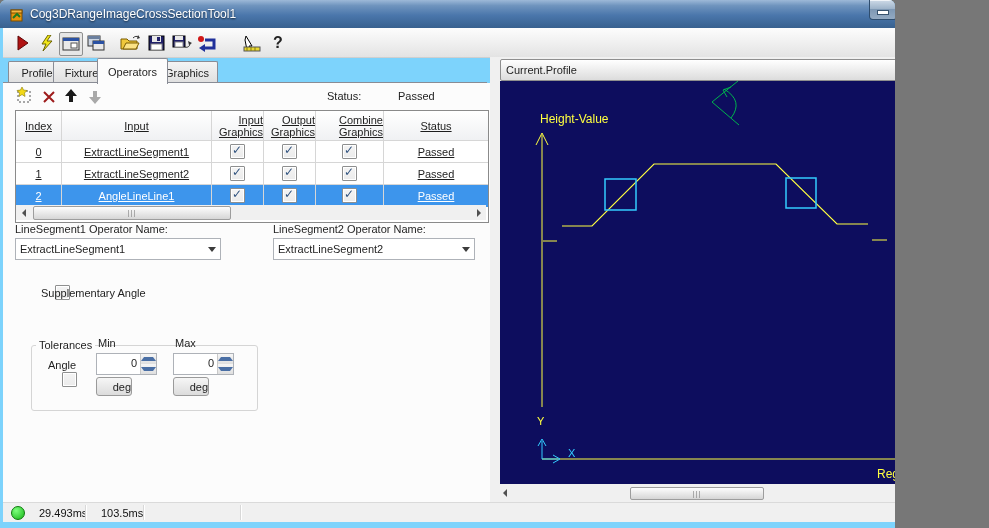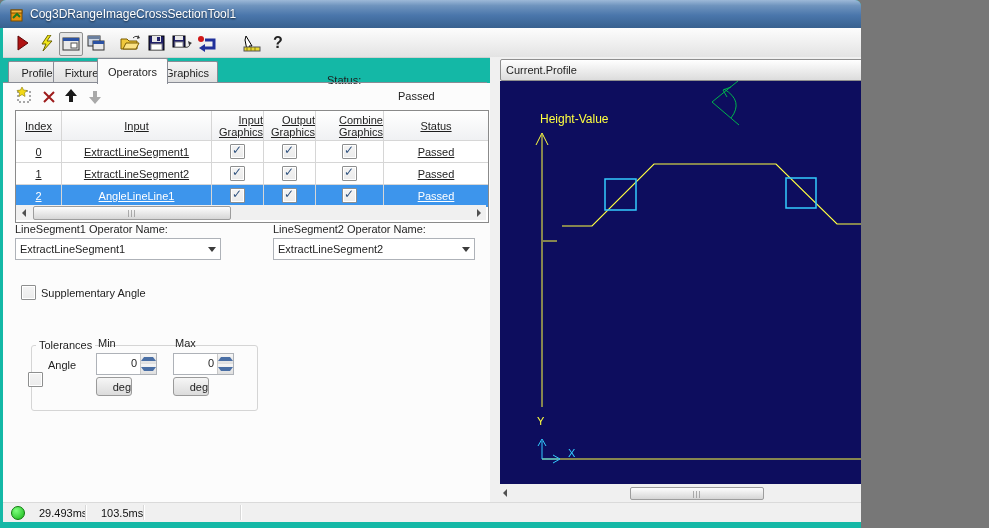--- a/index.html
+++ b/index.html
@@ -1,17 +1,17 @@
 <!DOCTYPE html>
 <html><head>
 <meta charset="utf-8">
 <style>
   html,body{margin:0;padding:0;background:#777;font-family:"Liberation Sans","DejaVu Sans",sans-serif;}
-  #window{position:relative;width:861px;height:528px;background:#14b8a6;overflow:hidden;
-          border-radius:6px 6px 0 0;font-size:11px;color:#1e1e1e;}
+  #window{position:relative;width:861px;height:528px;background:#7dd3fc;overflow:hidden;
+          border-radius:6px 6px 0 0;font-size:11px;color:#1e1e1e;padding-left:34px;}
   .abs{position:absolute;}
   
   #titlebar{left:0;top:0;width:989px;height:28px;
     background:linear-gradient(180deg,#9db9d8 0%,#6f94be 20%,#4a76ab 55%,#38618f 100%);}
   #title-text{left:30px;top:7px;color:#fff;font-size:12px;text-shadow:0 1px 2px #123;}
   .winbtn{top:0;height:19px;border:1px solid #2e4d6e;border-top:none;border-radius:0 0 4px 4px;
     background:linear-gradient(180deg,#cfdbe8 0%,#9fb4ca 45%,#7e98b4 50%,#93aac2 100%);
     box-shadow:inset 0 1px 0 rgba(255,255,255,.7);}
   #btn-close{background:linear-gradient(180deg,#f0b8ab 0%,#dd7d6d 45%,#c94f3c 50%,#d8705c 100%);}
   .glyph-center{display:flex;align-items:center;justify-content:center;width:100%;height:100%;}
@@ -211,21 +211,21 @@
   <div class="abs mini" style="left:63px;top:87px">
     <svg width="15" height="16">
       <path d="M7,1 L13,8 L9,8 L9,14 L5,14 L5,8 L1,8 Z" fill="#1a1a1a"></path>
     </svg>
   </div>
   <div class="abs mini" style="left:87px;top:88px">
     <svg width="15" height="16">
       <path d="M7,15 L13,8 L9,8 L9,2 L5,2 L5,8 L1,8 Z" fill="#a9a9a9"></path>
     </svg>
   </div>
-  <div class="abs" style="left:327px;top:74px">Status:</div>
+  <div class="abs" style="left:327px;top:90px">Status:</div>
   <div class="abs" style="left:398px;top:90px">Passed</div>
 
   <div id="optable" class="abs">
     <div class="trow thead">
       <div class="tcell c-index">Index</div>
       <div class="tcell c-name">Input</div>
       <div class="tcell c-in">Input Graphics</div>
       <div class="tcell c-out">Output Graphics</div>
       <div class="tcell c-comb">Combine Graphics</div>
       <div class="tcell c-stat">Status</div>

